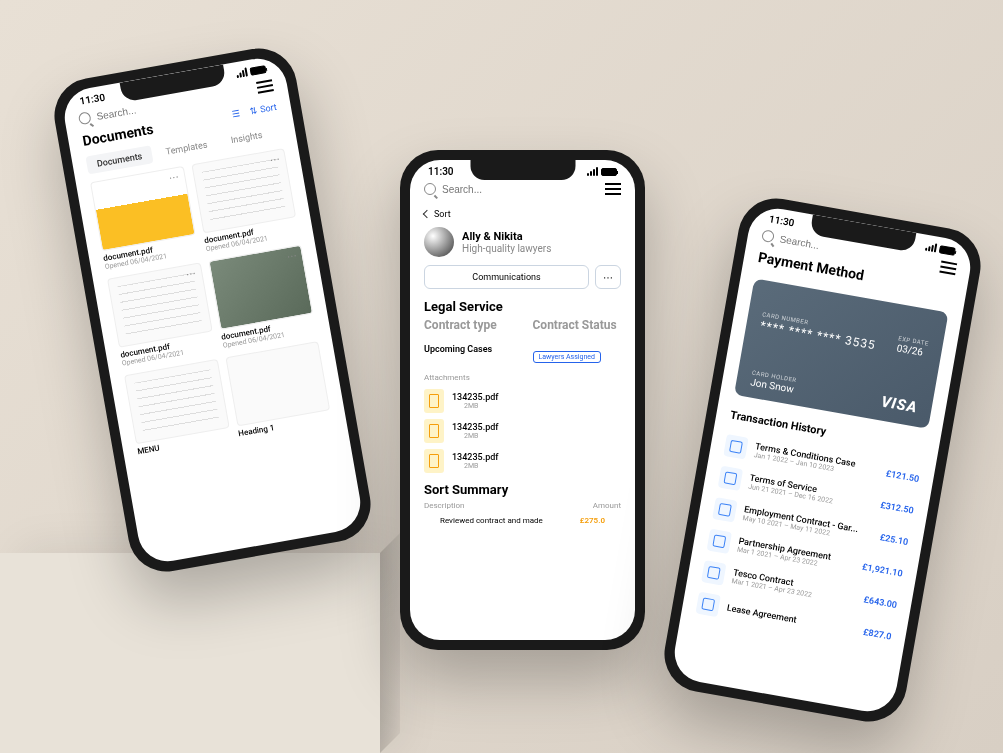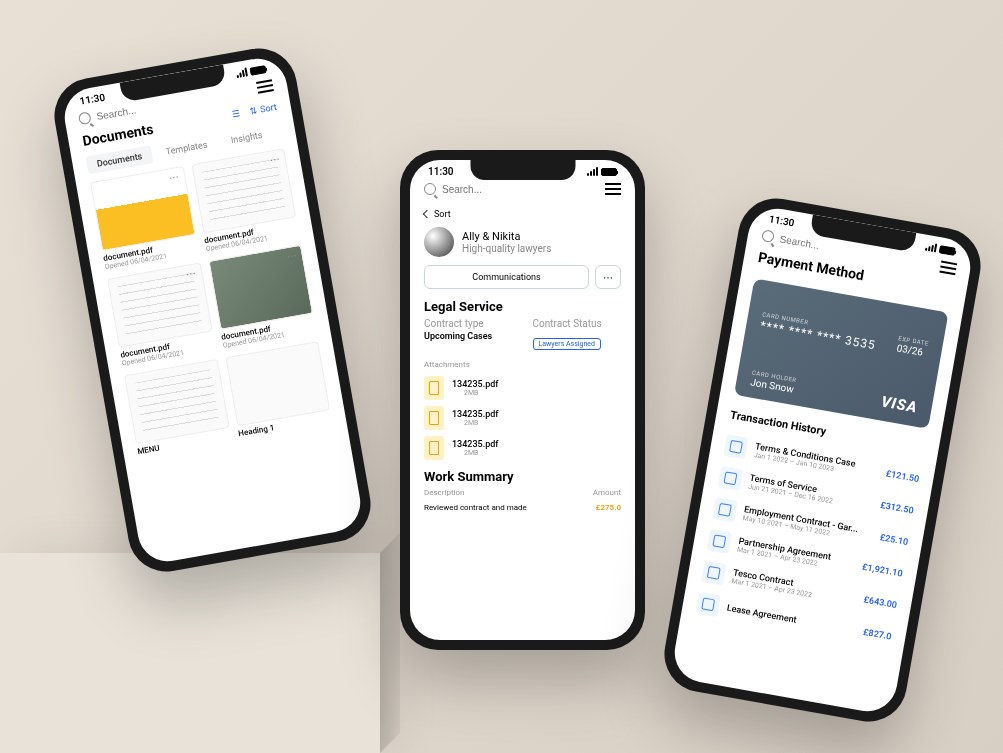--- a/index.html
+++ b/index.html
@@ -116,41 +116,41 @@
   background: repeating-linear-gradient(to bottom, #ddd 0, #ddd 1px, transparent 1px, transparent 8px);
 }
 .doc-thumb.photo { background: linear-gradient(135deg, #7a8a7a, #5a6a5a); }
 .doc-thumb .dots { position:absolute; top:3px; right:5px; font-size:10px; color:#888; }
 .doc-name { font-size: 8px; font-weight: 500; margin-top: 3px; }
 .doc-meta { font-size: 7px; color: #999; }
 .back-btn { display: flex; align-items: center; gap: 4px; padding: 6px 14px; font-size: 9px; cursor: pointer; }
 .chevron-left { width: 6px; height: 6px; border-left: 1.5px solid #333; border-bottom: 1.5px solid #333; transform: rotate(45deg); }
 .profile-row { display: flex; align-items: center; gap: 8px; padding: 2px 14px 8px; }
 .avatar { width: 30px; height: 30px; border-radius: 50%; background: radial-gradient(circle at 30% 30%, #fff, #333); flex-shrink: 0; }
-.profile-name { font-size: 11px; font-weight: 400; }
+.profile-name { font-size: 11px; font-weight: 700; }
 .profile-sub { font-size: 10px; color: #888; }
 .comm-row { display: flex; gap: 6px; padding: 0 14px 10px; }
 .comm-btn { flex: 1; border: 1px solid #cbd5e1; border-radius: 6px; padding: 6px; font-size: 9px; text-align: center; cursor: pointer; }
 .dots-btn { width: 26px; border: 1px solid #cbd5e1; border-radius: 6px; font-size: 10px; display: flex; align-items: center; justify-content: center; cursor: pointer; }
 .section-title { font-size: 13px; font-weight: 700; padding: 0 14px 4px; }
 .section-desc { font-size: 8px; color: #888; padding: 0 14px 10px; line-height: 1.4; }
 .meta-row { display: flex; padding: 0 14px 4px; gap: 20px; }
 .meta-col { flex: 1; }
-.meta-label { font-size: 10px; color: #999; margin-bottom: 2px; }
+.meta-label { font-size: 12px; color: #999; margin-bottom: 12px; font-weight: bold; }
 .meta-value { font-size: 9px; font-weight: 600; }
 .badge { display: inline-block; font-size: 7px; color: #2563eb; border: 1px solid #2563eb; border-radius: 3px; padding: 1px 5px; }
 .attachments { padding: 6px 14px; }
 .attach-label { font-size: 8px; color: #999; margin-bottom: 4px; }
 .attachment-item { display: flex; align-items: center; gap: 8px; padding: 3px 0; }
 .file-icon { width: 20px; height: 24px; background: #fef3c7; border-radius: 3px; position: relative; flex-shrink: 0; }
 .file-icon::before { content:''; position:absolute; inset:5px; border:1px solid #f59e0b; border-radius:1px; }
 .attach-name { font-size: 9px; font-weight: 500; }
 .attach-size { font-size: 7px; color: #999; margin-left: 12px; }
 .summary-header { display: flex; justify-content: space-between; padding: 0 14px 4px; font-size: 8px; color: #999; }
-.summary-row { display: flex; justify-content: space-between; padding: 2px 14px; font-size: 8px; }
+.summary-row { display: flex; justify-content: space-between; padding: 2px 30px; font-size: 8px; }
 .amount { color: #f59e0b; font-weight: 600; }
 .card {
   margin: 6px 14px 14px;
   height: 118px;
   background: linear-gradient(135deg, #5a6b7a, #4a5a6a);
   border-radius: 8px;
   padding: 12px 14px;
   color: #fff;
   position: relative;
 }
@@ -322,21 +322,21 @@
           </div>
         </div>
         <div class="attachment-item">
           <div class="file-icon"></div>
           <div>
             <div class="attach-name">134235.pdf</div>
             <div class="attach-size">2MB</div>
           </div>
         </div>
       </div>
-      <div class="section-title">Work Summary</div>
+      <div class="section-title">Sort Summary</div>
       <div class="summary-header">
         <span>Description</span>
         <span>Amount</span>
       </div>
       <div class="summary-row">
         <span>Reviewed contract and made</span>
         <span class="amount">£275.0</span>
       </div>
     </div>
   </div>

